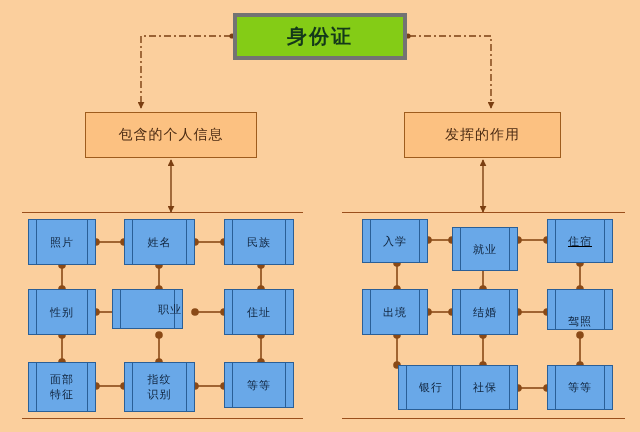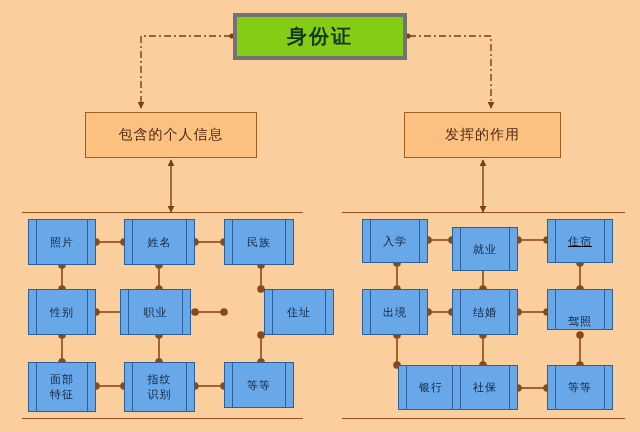--- a/index.html
+++ b/index.html
@@ -245,24 +245,24 @@
   <div class="leaf" style="left:124px; top:219px; width:71px; height:46px;">
     <span class="label">姓名</span>
   </div>
   <div class="leaf" style="left:224px; top:219px; width:70px; height:46px;">
     <span class="label">民族</span>
   </div>
 
   <div class="leaf" style="left:28px; top:289px; width:68px; height:46px;">
     <span class="label">性别</span>
   </div>
-  <div class="leaf" style="left:120px; top:289px; width:71px; height:46px;">
+  <div class="leaf" style="left:112px; top:289px; width:71px; height:40px;justify-content:flex-end;">
     <span class="label">职业</span>
   </div>
-  <div class="leaf" style="left:224px; top:289px; width:70px; height:46px;margin-left:40px;">
+  <div class="leaf" style="left:224px; top:289px; width:70px; height:46px;">
     <span class="label">住址</span>
   </div>
 
   <div class="leaf" style="left:28px; top:362px; width:68px; height:50px;">
     <span class="label">面部
 特征</span>
   </div>
   <div class="leaf" style="left:124px; top:362px; width:71px; height:50px;">
     <span class="label">指纹
 识别</span>

